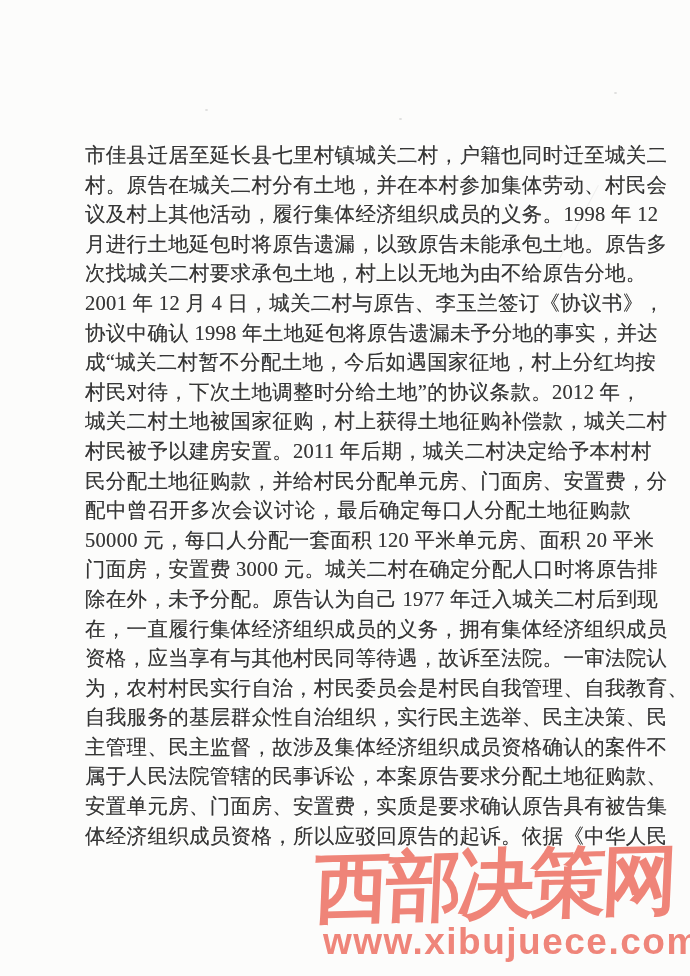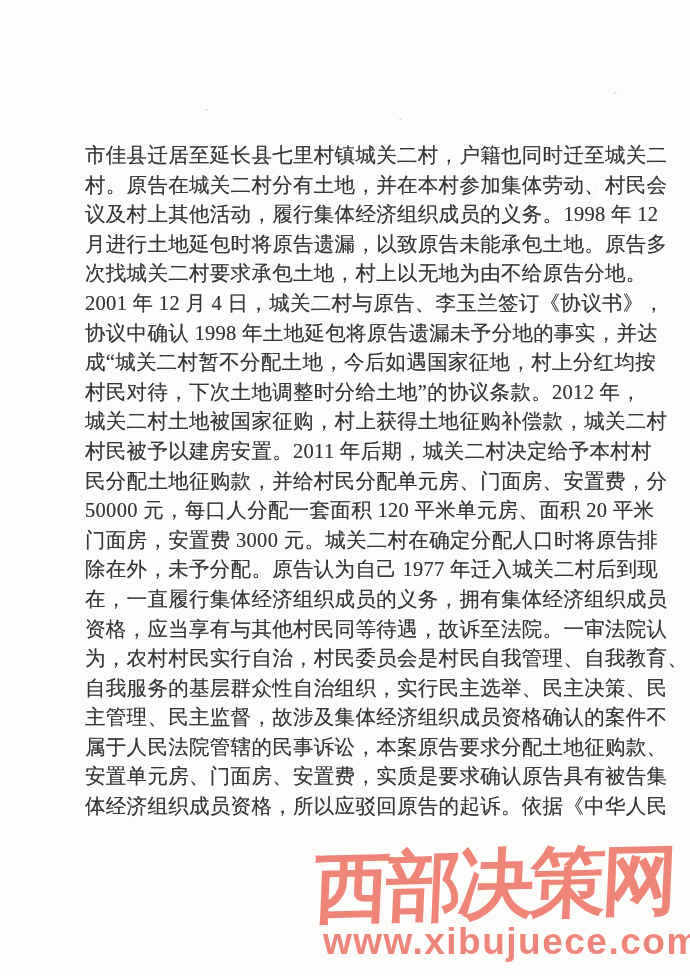--- a/index.html
+++ b/index.html
@@ -108,20 +108,21 @@
     <div class="doc-line">议及村上其他活动，履行集体经济组织成员的义务。1998 年 12</div>
     <div class="doc-line">月进行土地延包时将原告遗漏，以致原告未能承包土地。原告多</div>
     <div class="doc-line">次找城关二村要求承包土地，村上以无地为由不给原告分地。</div>
     <div class="doc-line">2001 年 12 月 4 日，城关二村与原告、李玉兰签订《协议书》，</div>
     <div class="doc-line">协议中确认 1998 年土地延包将原告遗漏未予分地的事实，并达</div>
     <div class="doc-line">成“城关二村暂不分配土地，今后如遇国家征地，村上分红均按</div>
     <div class="doc-line">村民对待，下次土地调整时分给土地”的协议条款。2012 年，</div>
     <div class="doc-line">城关二村土地被国家征购，村上获得土地征购补偿款，城关二村</div>
     <div class="doc-line">村民被予以建房安置。2011 年后期，城关二村决定给予本村村</div>
     <div class="doc-line">民分配土地征购款，并给村民分配单元房、门面房、安置费，分</div>
+    <div class="doc-line">配中曾召开多次会议讨论，最后确定每口人分配土地征购款</div>
     <div class="doc-line">50000 元，每口人分配一套面积 120 平米单元房、面积 20 平米</div>
     <div class="doc-line">门面房，安置费 3000 元。城关二村在确定分配人口时将原告排</div>
     <div class="doc-line">除在外，未予分配。原告认为自己 1977 年迁入城关二村后到现</div>
     <div class="doc-line">在，一直履行集体经济组织成员的义务，拥有集体经济组织成员</div>
     <div class="doc-line">资格，应当享有与其他村民同等待遇，故诉至法院。一审法院认</div>
     <div class="doc-line">为，农村村民实行自治，村民委员会是村民自我管理、自我教育、</div>
     <div class="doc-line">自我服务的基层群众性自治组织，实行民主选举、民主决策、民</div>
     <div class="doc-line">主管理、民主监督，故涉及集体经济组织成员资格确认的案件不</div>
     <div class="doc-line">属于人民法院管辖的民事诉讼，本案原告要求分配土地征购款、</div>
     <div class="doc-line">安置单元房、门面房、安置费，实质是要求确认原告具有被告集</div>

